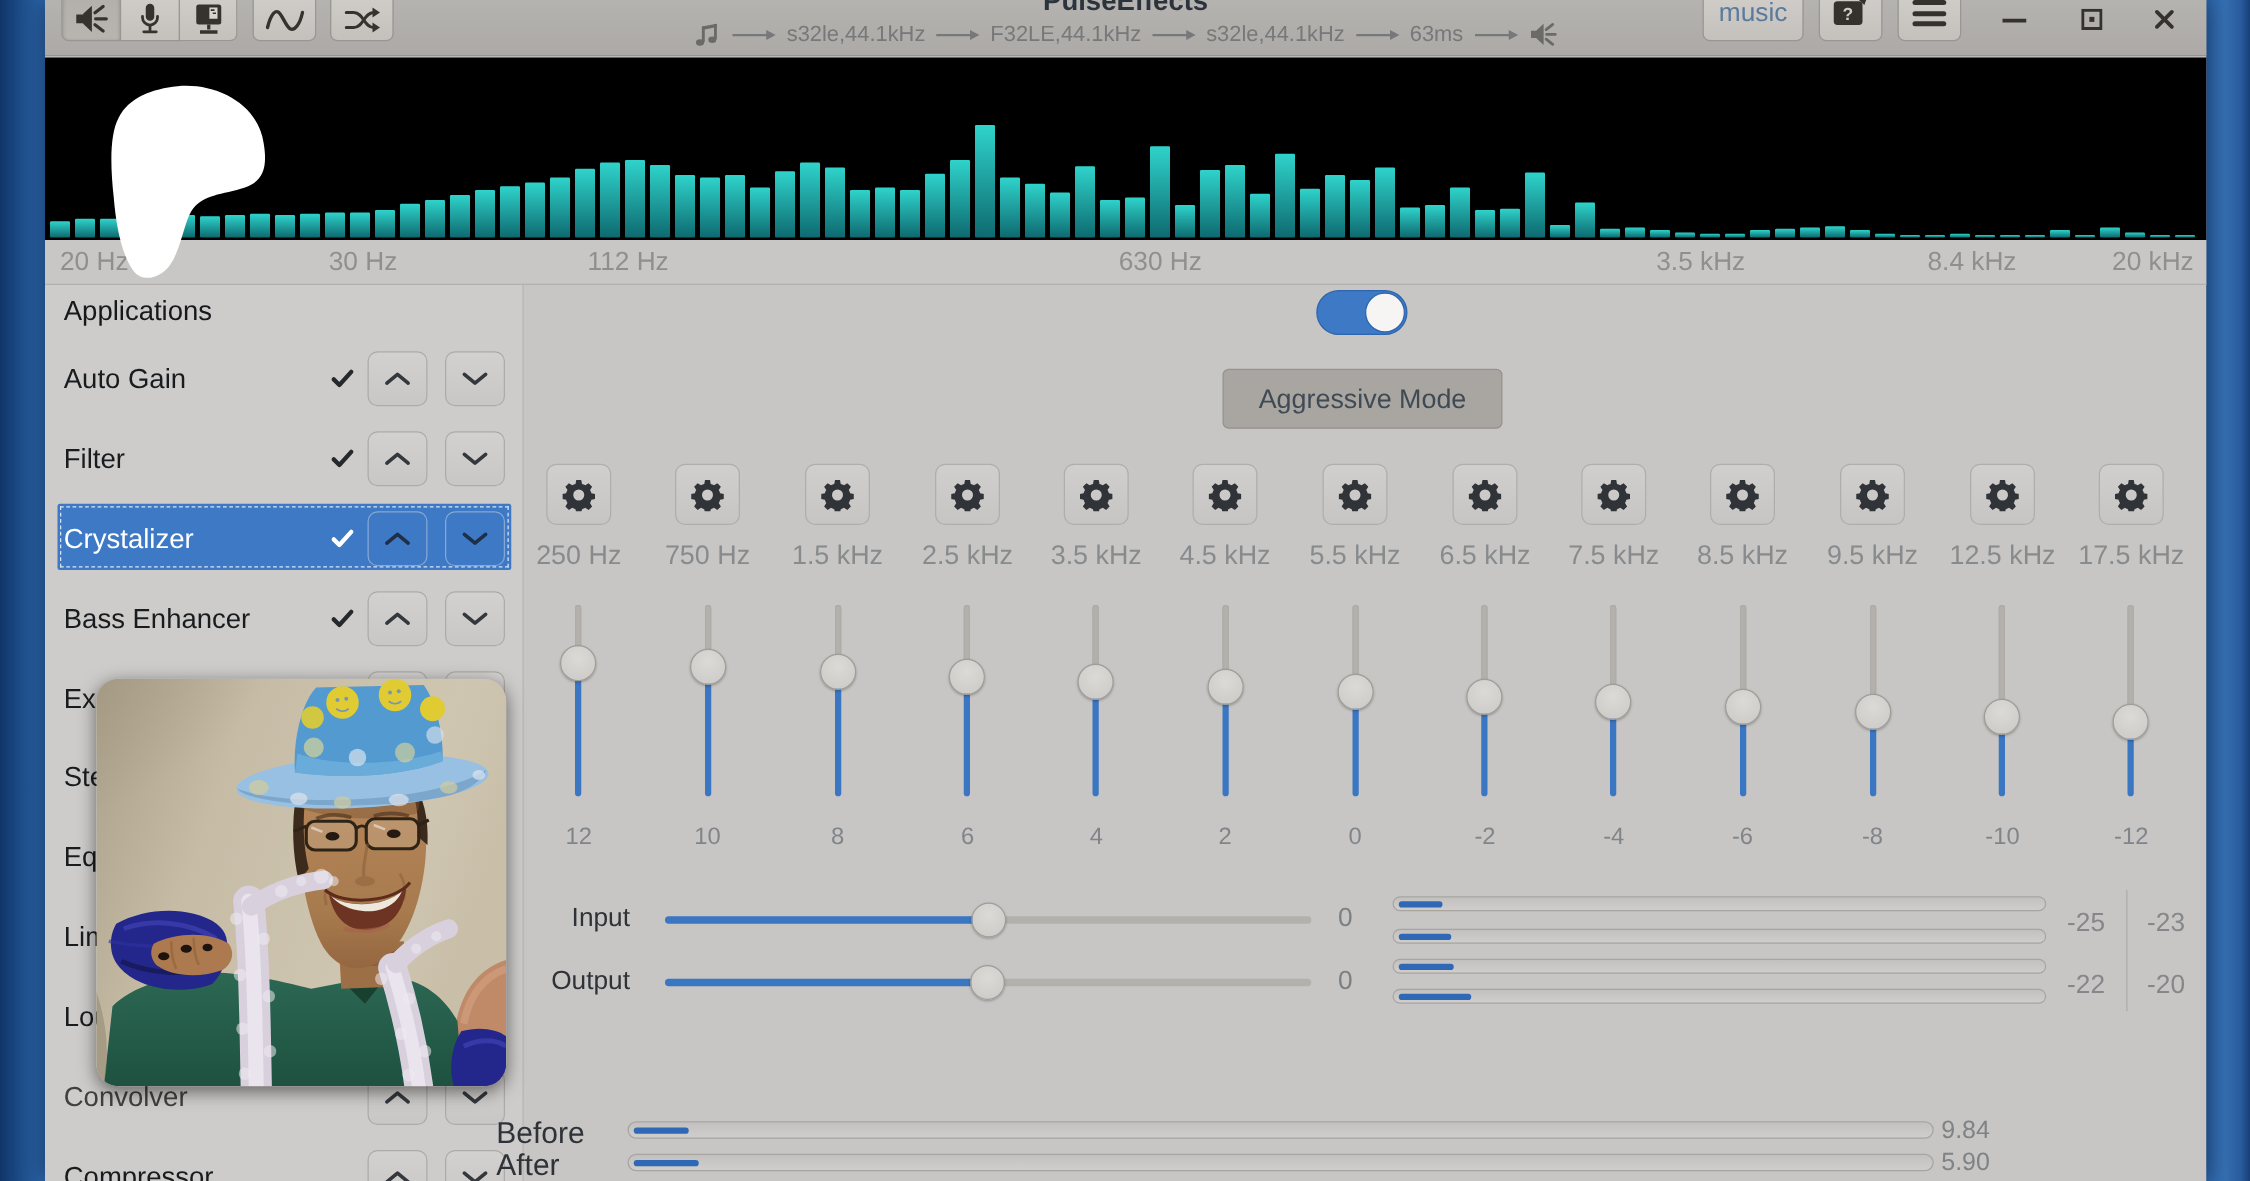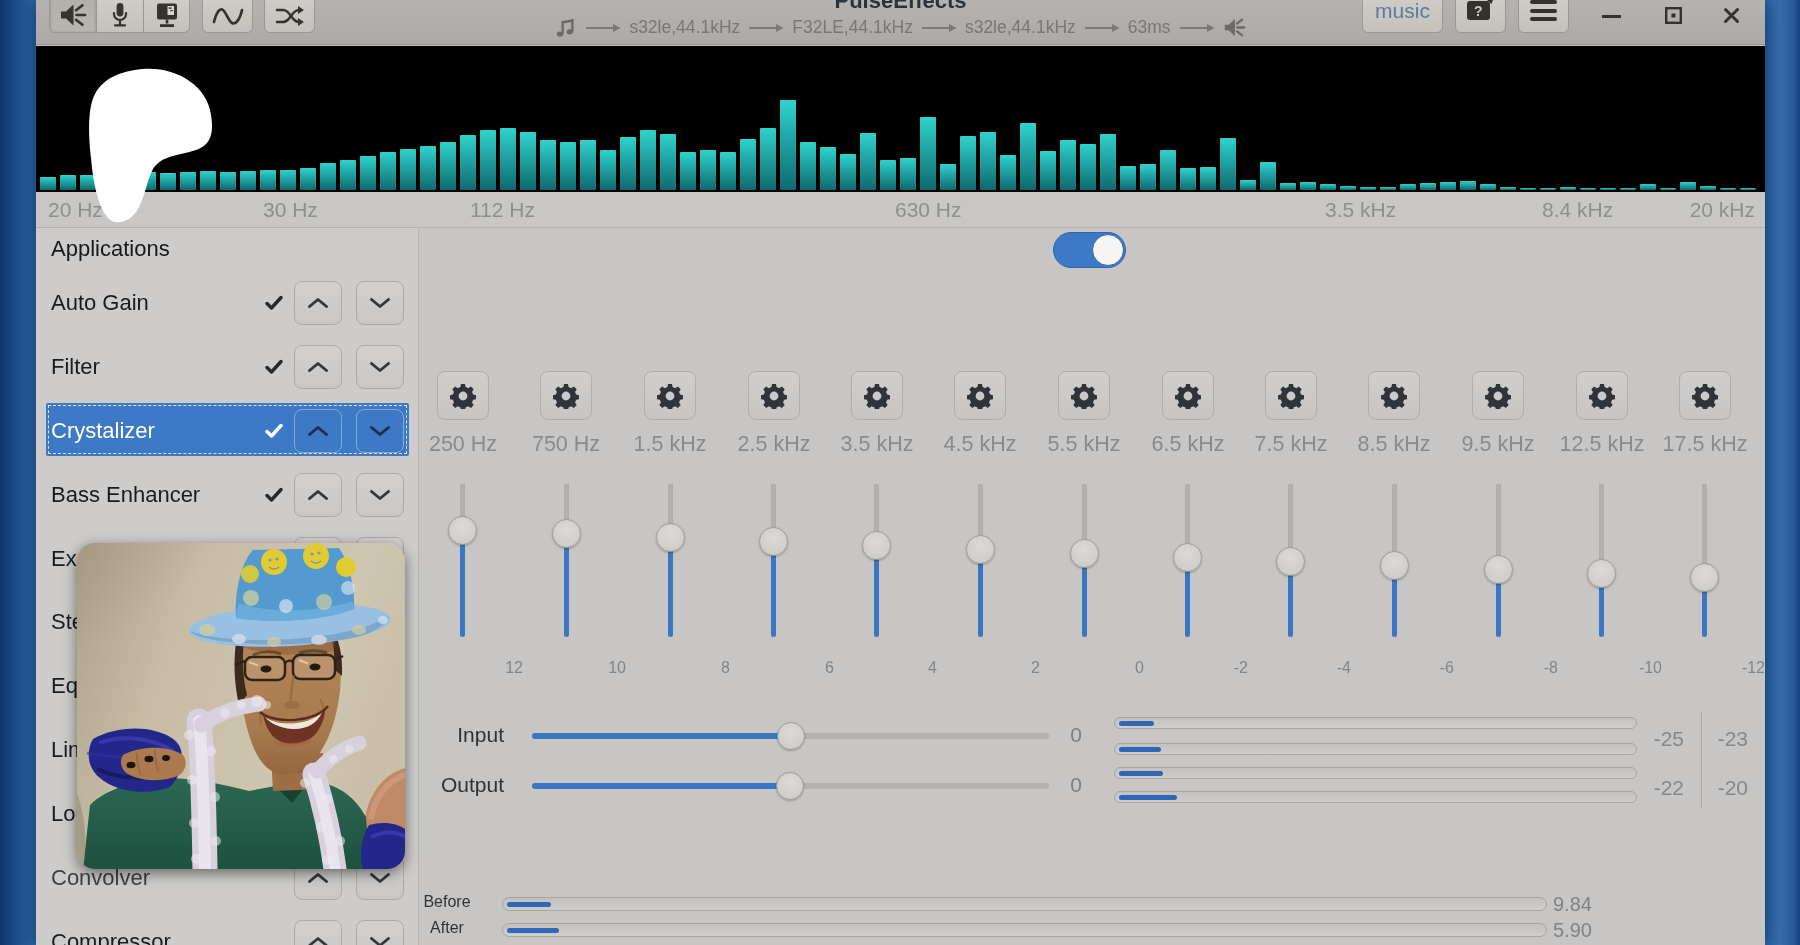--- a/index.html
+++ b/index.html
@@ -21,35 +21,35 @@
 .apps{position:absolute;left:15px;top:236px;font-size:22px;color:#16181b}
 .rlabel{position:absolute;left:15px;font-size:22px;white-space:nowrap}
 .rcheck{position:absolute;left:229px}
 .sbtn{position:absolute;width:48px;height:44px;border:1px solid #aeaba6;border-radius:8px;background:linear-gradient(#d2d1cf,#c8c7c5);display:flex;align-items:center;justify-content:center}
 .selrow{position:absolute;left:10px;width:363px;height:53px;background:#3d79c4;border-radius:2px;outline:1px dashed rgba(255,255,255,.8);outline-offset:-3px}
 .sbtn.selb{background:#3d79c4;border-color:#86a8d4}
 .rlabel,.apps{line-height:26px}
 #sep{position:absolute;left:382px;top:228px;width:1px;height:717px;background:#b8b7b5}
 .gbtn{position:absolute;width:52px;height:49px;border:1px solid #b1aea9;border-radius:8px;background:linear-gradient(#d0cfcd,#c6c5c3);display:flex;align-items:center;justify-content:center}
 .flabel{position:absolute;width:120px;text-align:center;font-size:21.5px;color:#888b8d}
-.vlabel{position:absolute;width:120px;text-align:right;font-size:16px;color:#81858a}
+.vlabel{position:absolute;width:120px;text-align:center;font-size:19px;color:#81858a}
 .trkg{position:absolute;width:5px;background:#b4b1ad;border-radius:3px;box-shadow:inset 0 0 1px #918e8a}
 .trkb{position:absolute;width:5px;background:#3a76c2;border-radius:3px}
 .knob{position:absolute;width:29px;height:29px;border-radius:50%;background:radial-gradient(circle at 50% 35%,#dcdad7,#cbc9c6);border:1px solid #a09d98;box-shadow:0 1px 2px rgba(0,0,0,.25)}
 .iolabel{position:absolute;width:128px;text-align:right;font-size:21px;color:#2f3338}
 .htrkb{position:absolute;height:6px;background:#3a76c2;border-radius:3px}
 .htrkg{position:absolute;height:6px;background:#b4b1ad;border-radius:3px}
 .hknob{position:absolute;width:28px;height:28px;border-radius:50%;background:radial-gradient(circle at 50% 35%,#dcdad7,#cbc9c6);border:1px solid #a09d98;box-shadow:0 1px 2px rgba(0,0,0,.25)}
 .iov{position:absolute;font-size:21px;color:#7b8085}
 .meter{position:absolute;width:523px;height:12px;border:1px solid #a8a5a1;border-radius:6px;background:linear-gradient(#c2c1bf,#cfcecc)}
 .mfill{position:absolute;top:3px;left:4px;height:5px;background:#2f68b5;border-radius:3px}
 .mval{position:absolute;width:60px;text-align:right;font-size:21px;color:#85878a}
 #mdiv{position:absolute;left:1665px;top:712px;width:1px;height:97px;background:#aeaba7}
 #lrtitle{position:absolute;left:754px;top:840px;width:600px;text-align:center;font-size:21px;color:#31373d}
-.blabel{position:absolute;width:100px;text-align:center;font-size:16px;color:#2f3338}
+.blabel{position:absolute;width:100px;text-align:left;font-size:24px;color:#2f3338}
 .bmeter{position:absolute;left:466px;width:1045px;height:14px;border:1px solid #a8a5a1;border-radius:7px;background:linear-gradient(#c2c1bf,#cfcecc)}
 .bfill{position:absolute;top:3.5px;left:4px;height:5px;background:#2f68b5;border-radius:3px}
 .bval{position:absolute;left:1517px;width:80px;font-size:20px;color:#7f8386}
 #toggle{position:absolute;left:1017px;top:232px;width:73px;height:36px;border-radius:18px;background:#3d79c4;border:1px solid #2d65ae}
 #toggle .tk{position:absolute;right:1px;top:1px;width:32px;height:32px;border-radius:50%;background:#f6f5f3;border:1px solid #2d65ae}
 #aggr{position:absolute;left:942px;top:295px;width:224px;height:48px;background:#a9a6a1;border:1px solid #95928e;border-radius:5px;display:flex;align-items:center;justify-content:center;font-size:21.5px;color:#3f4a55}
 #photo{position:absolute;left:77px;top:543px;width:328px;height:326px;border-radius:18px;overflow:hidden;box-shadow:0 4px 14px rgba(0,0,0,.5)}
 #blob{position:absolute;left:70px;top:63px}
 .winctl{position:absolute;display:flex;align-items:center;justify-content:center}
 
@@ -428,20 +428,21 @@
       </svg>
     </div>
 <div class="sbtn" style="left:320px;top:920px">
       <svg width="22" height="12" viewBox="0 0 22 12">
         <path d="M2.5 2.5 L11 9.5 L19.5 2.5" stroke="#34383c" stroke-width="2.9" fill="none" stroke-linecap="round" stroke-linejoin="round"></path>
       </svg>
     </div>
 <div id="toggle">
       <div class="tk"></div>
     </div>
+<div id="aggr">Aggressive Mode</div>
 <div class="gbtn" style="left:401px;top:371px">
       <svg width="26" height="26" viewBox="0 0 26 26">
         <path fill="#303438" d="M11 1 h4 l.6 3.1 a9.2 9.2 0 0 1 2.6 1.1 l2.7-1.7 2.8 2.8-1.7 2.7 a9.2 9.2 0 0 1 1.1 2.6 l3.1.6 v4 l-3.1.6 a9.2 9.2 0 0 1-1.1 2.6 l1.7 2.7-2.8 2.8-2.7-1.7 a9.2 9.2 0 0 1-2.6 1.1 l-.6 3.1 h-4 l-.6-3.1 a9.2 9.2 0 0 1-2.6-1.1 l-2.7 1.7-2.8-2.8 1.7-2.7 a9.2 9.2 0 0 1-1.1-2.6 l-3.1-.6 v-4 l3.1-.6 a9.2 9.2 0 0 1 1.1-2.6 l-1.7-2.7 2.8-2.8 2.7 1.7 a9.2 9.2 0 0 1 2.6-1.1 z M13 8.6 a4.4 4.4 0 1 0 0 8.8 a4.4 4.4 0 0 0 0-8.8 z"></path>
       </svg>
     </div>
 <div class="flabel" style="left:367px;top:432px">250 Hz</div>
 <div class="trkg" style="left:424px;top:484px;height:46px"></div>
 <div class="trkb" style="left:424px;top:530px;height:107px"></div>
 <div class="knob" style="left:412px;top:516px"></div>
 <div class="vlabel" style="left:367px;top:659px">12</div>

